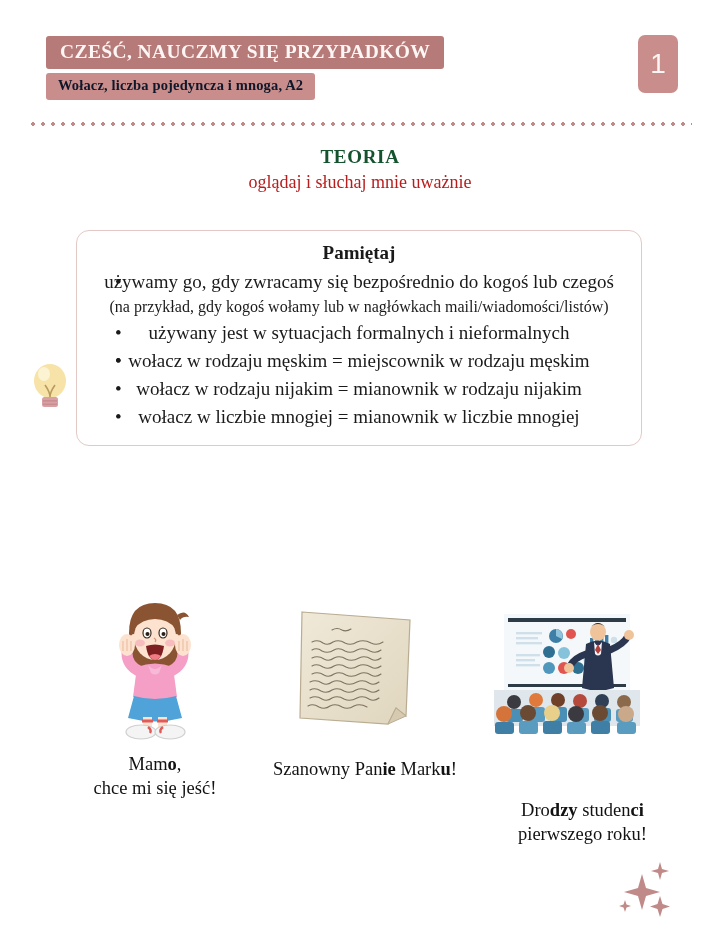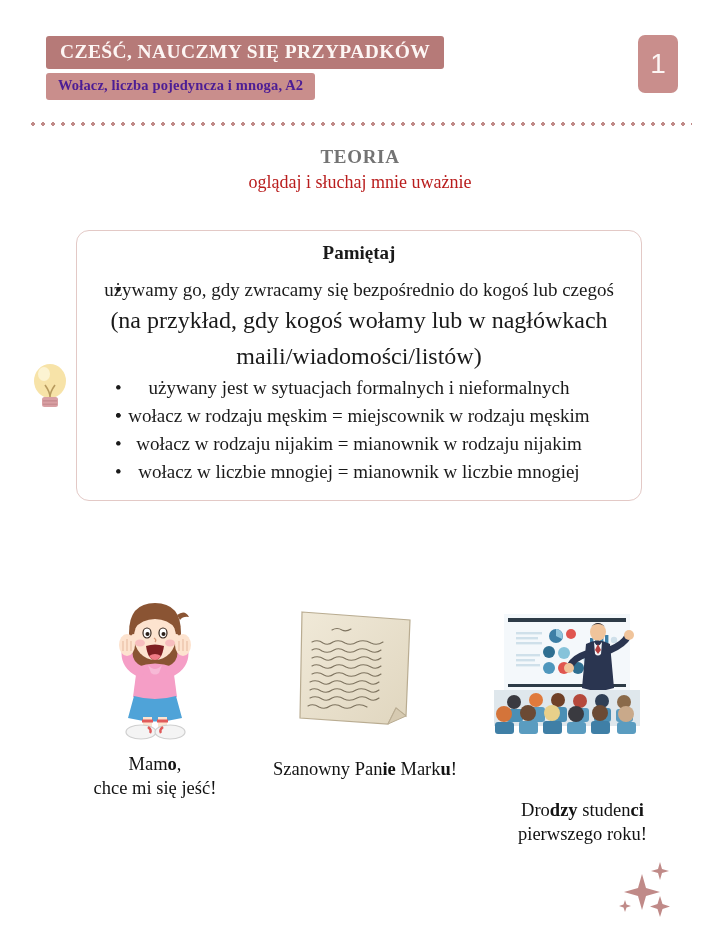--- a/index.html
+++ b/index.html
@@ -39,21 +39,21 @@
     font-weight: bold;
     font-size: 19.5px;
     letter-spacing: 0.4px;
     padding: 6px 14px 7px 14px;
     border-radius: 3px;
     line-height: 1.05;
     white-space: nowrap;
   }
   .subtitle-bar {
     background: #c98e8c;
-    color: #4c1d95;
+    color: #0f172a;
     font-weight: bold;
     font-size: 14.5px;
     letter-spacing: 0.15px;
     padding: 5px 12px 6px 12px;
     border-radius: 3px;
     margin-top: 4px;
     line-height: 1.05;
     white-space: nowrap;
   }
 
@@ -89,21 +89,21 @@
 
   
   .section-heading {
     position: absolute;
     left: 0;
     top: 145px;
     width: 720px;
     text-align: center;
   }
   .section-title {
-    color: #737373;
+    color: #14532d;
     font-weight: bold;
     font-size: 19px;
     letter-spacing: 0.7px;
     line-height: 1.25;
   }
   .section-sub {
     color: #b91c1c;
     font-size: 18px;
     line-height: 1.3;
     margin-top: 2px;
@@ -119,21 +119,21 @@
     border: 1.6px solid #e3c9c6;
     border-radius: 13px;
     background: #ffffff;
     padding: 8px 14px 14px 14px;
   }
   .box-heading {
     text-align: center;
     font-weight: bold;
     font-size: 19px;
     line-height: 1.45;
-    margin-bottom: 9px;
+    margin-bottom: 1px;
     font-family: Liberation Serif, serif;
   }
   .rule-list {
     list-style: none;
     margin: 0;
     padding: 0;
   }
   .rule-item {
     position: relative;
     font-size: 19px;
@@ -142,21 +142,21 @@
     padding: 0 2px;
   }
   .rule-item .bullet {
     position: absolute;
     left: 24px;
     top: 0;
     font-size: 19px;
     line-height: 1.47;
   }
   .rule-note {
-    font-size: 24px;
+    font-size: 16px;
     line-height: 1.47;
     text-align: center;
   }
 
   
   .bulb {
     position: absolute;
     left: 27px;
     top: 358px;
     width: 46px;

